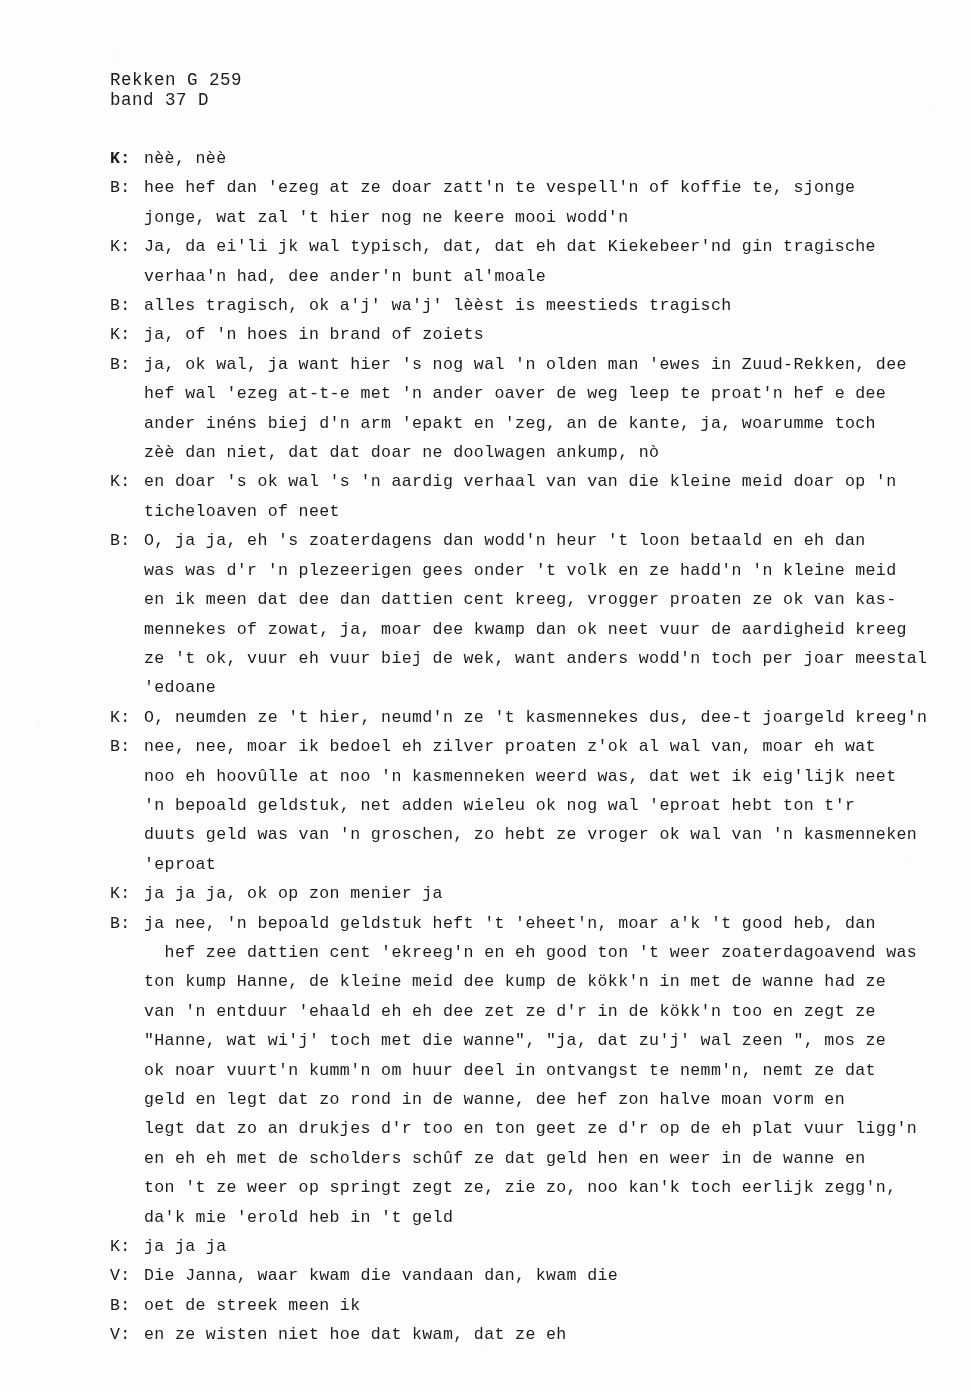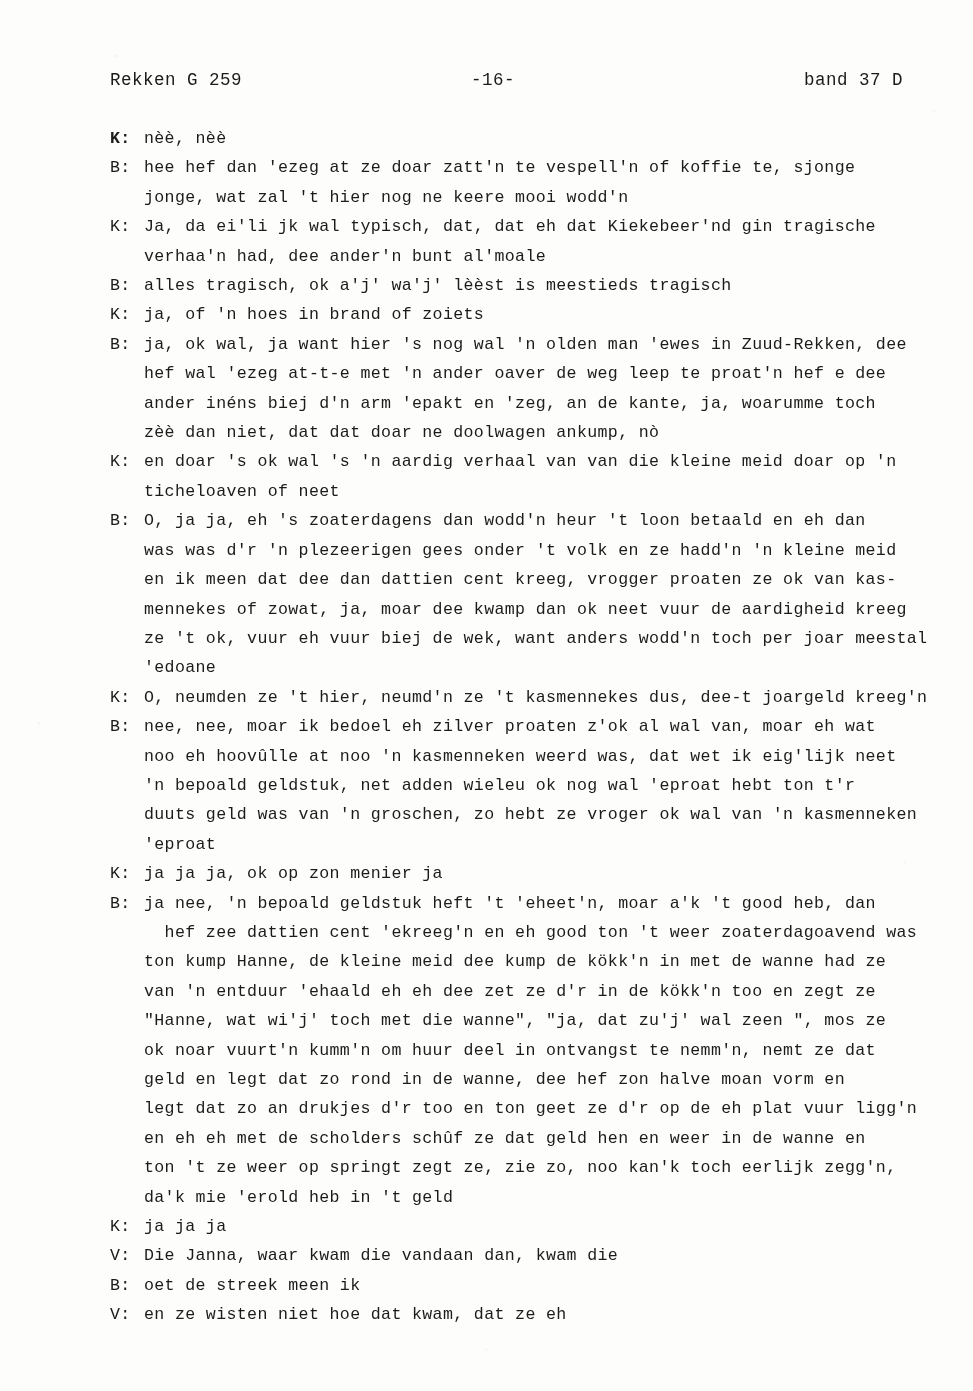--- a/index.html
+++ b/index.html
@@ -37,20 +37,21 @@
     pointer-events: none;
   }
   .header {
     display: flex;
     align-items: baseline;
     font-size: 17.5px;
     letter-spacing: 0.5px;
     margin-bottom: 34px;
     position: relative;
     padding-right: 10px;
+    flex-direction: column;
   }
   .header .ref { flex: 0 0 auto; }
   .header .pageno {
     flex: 1 1 auto;
     text-align: center;
     margin-left: -60px;
   }
   .header .band { flex: 0 0 auto; }
 
   .transcript {
@@ -74,21 +75,20 @@
   }
   .line { white-space: pre; }
 </style>
 </head>
 <body>
 
 <div class="page">
 
   <div class="header">
     <div class="ref">Rekken G 259</div>
-    <div class="pageno">-16-</div>
     <div class="band">band 37 D</div>
   </div>
 
   <div class="transcript">
       <div class="turn">
         <div class="spk bold">K:</div>
         <div class="lines"><div class="line">nèè, nèè</div></div>
       </div>
       <div class="turn">
         <div class="spk">B:</div>

